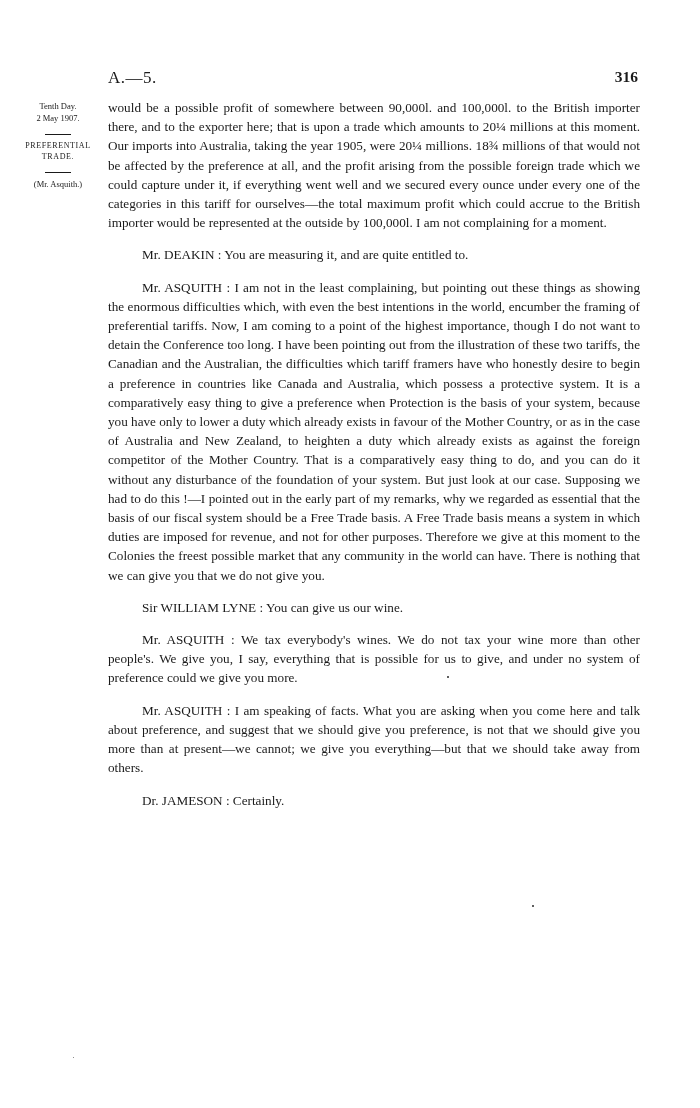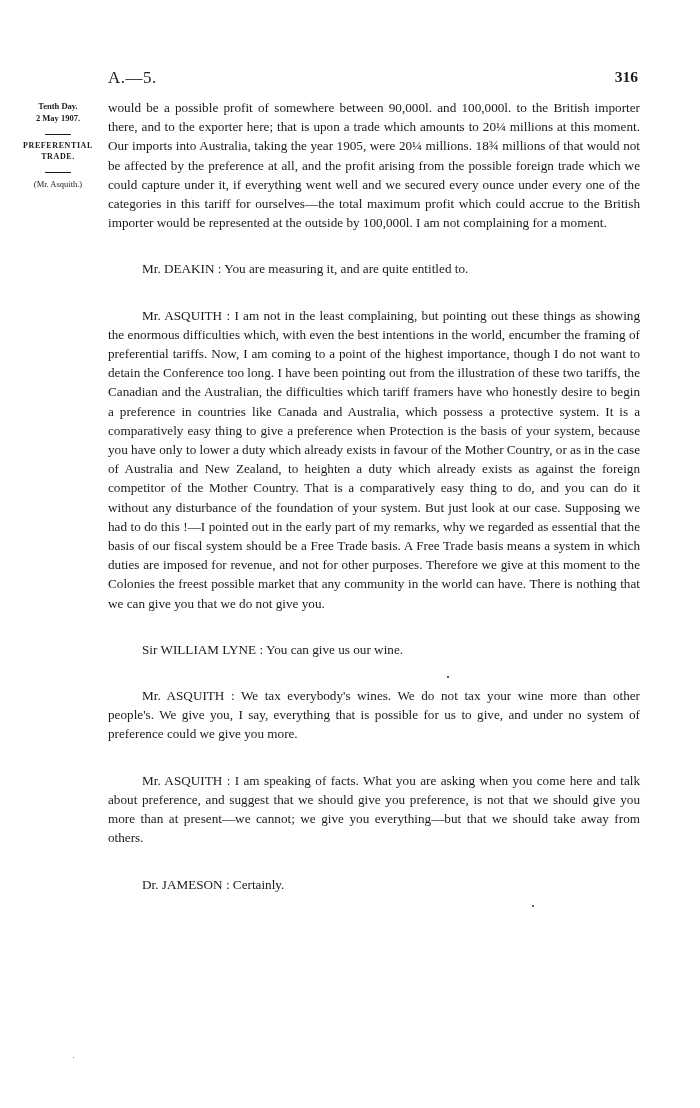--- a/index.html
+++ b/index.html
@@ -50,21 +50,21 @@
     position: absolute;
     left: 14px;
     top: 100px;
     width: 88px;
     text-align: center;
     font-size: 8.5px;
     line-height: 1.45;
     color: #1a1a1a;
   }
   .marginalia .m-line { display: block; }
-  .marginalia .m-block { margin-bottom: 9px; font-weight: bold; }
+  .marginalia .m-block { margin-bottom: 9px; }
   .marginalia .m-caps {
     letter-spacing: 0.6px;
     font-variant: small-caps;
     text-transform: uppercase;
     font-size: 8px;
   }
   .rule {
     display: block;
     width: 26px;
     height: 1px;
@@ -79,21 +79,21 @@
     width: 532px;
     font-size: 13.2px;
     line-height: 1.455;
     text-align: justify;
     text-justify: inter-word;
   }
   .para {
     margin: 0 0 0 0;
   }
   .para + .para {
-    margin-top: 27px;
+    margin-top: 13px;
   }
   .indent {
     text-indent: 34px;
   }
   .hang {
     text-indent: 0;
   }
   .footer-mark {
     position: absolute;
     left: 72px;

